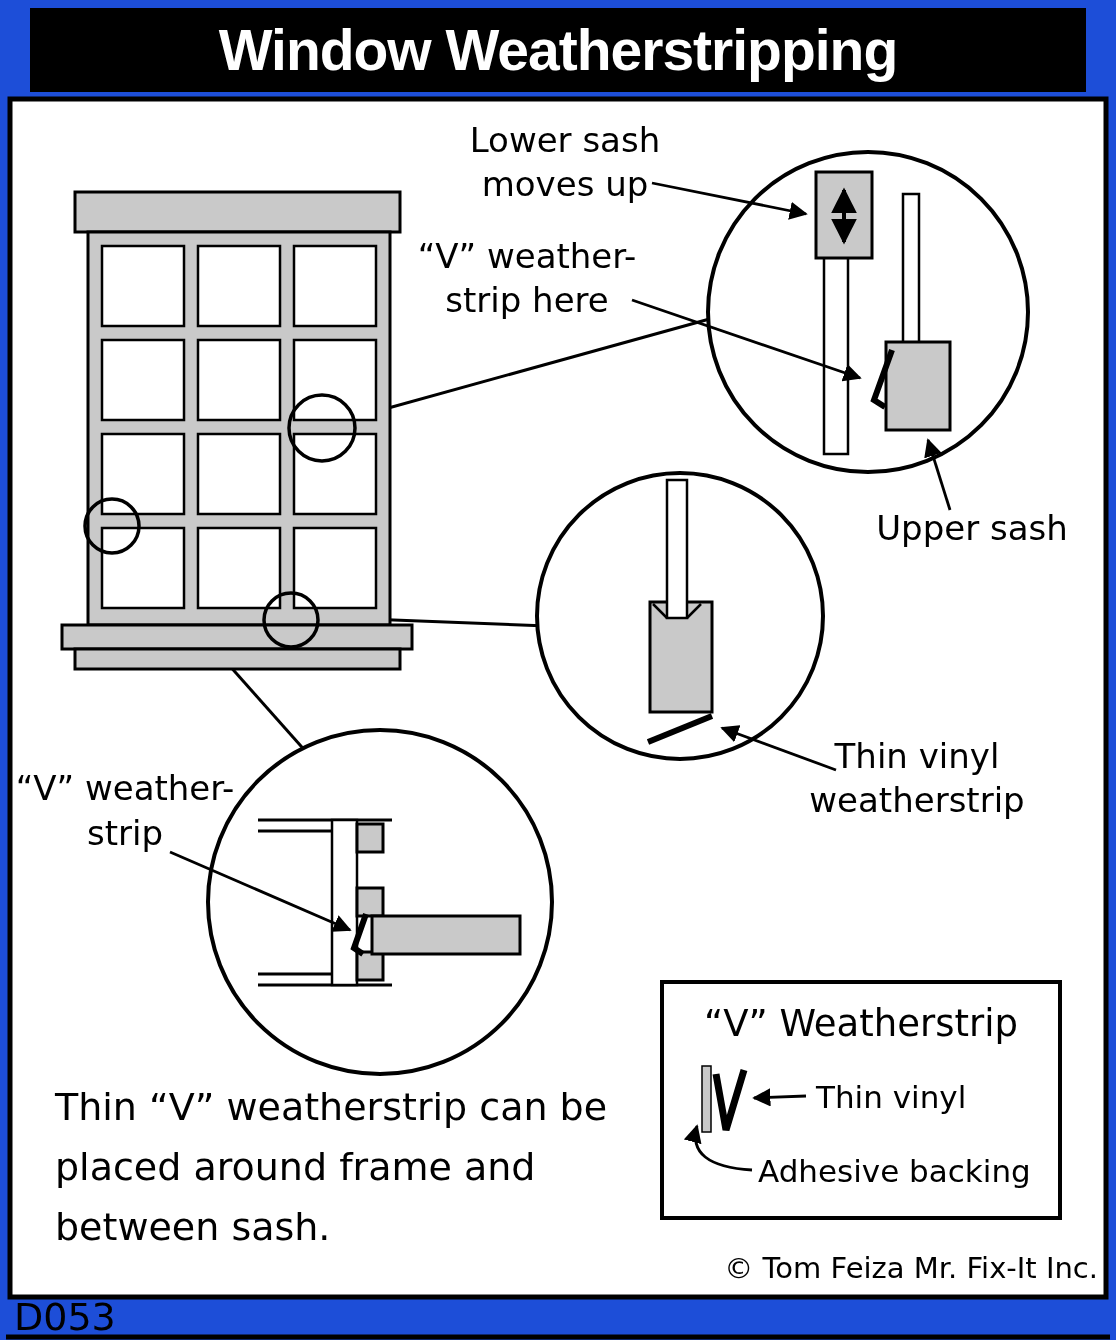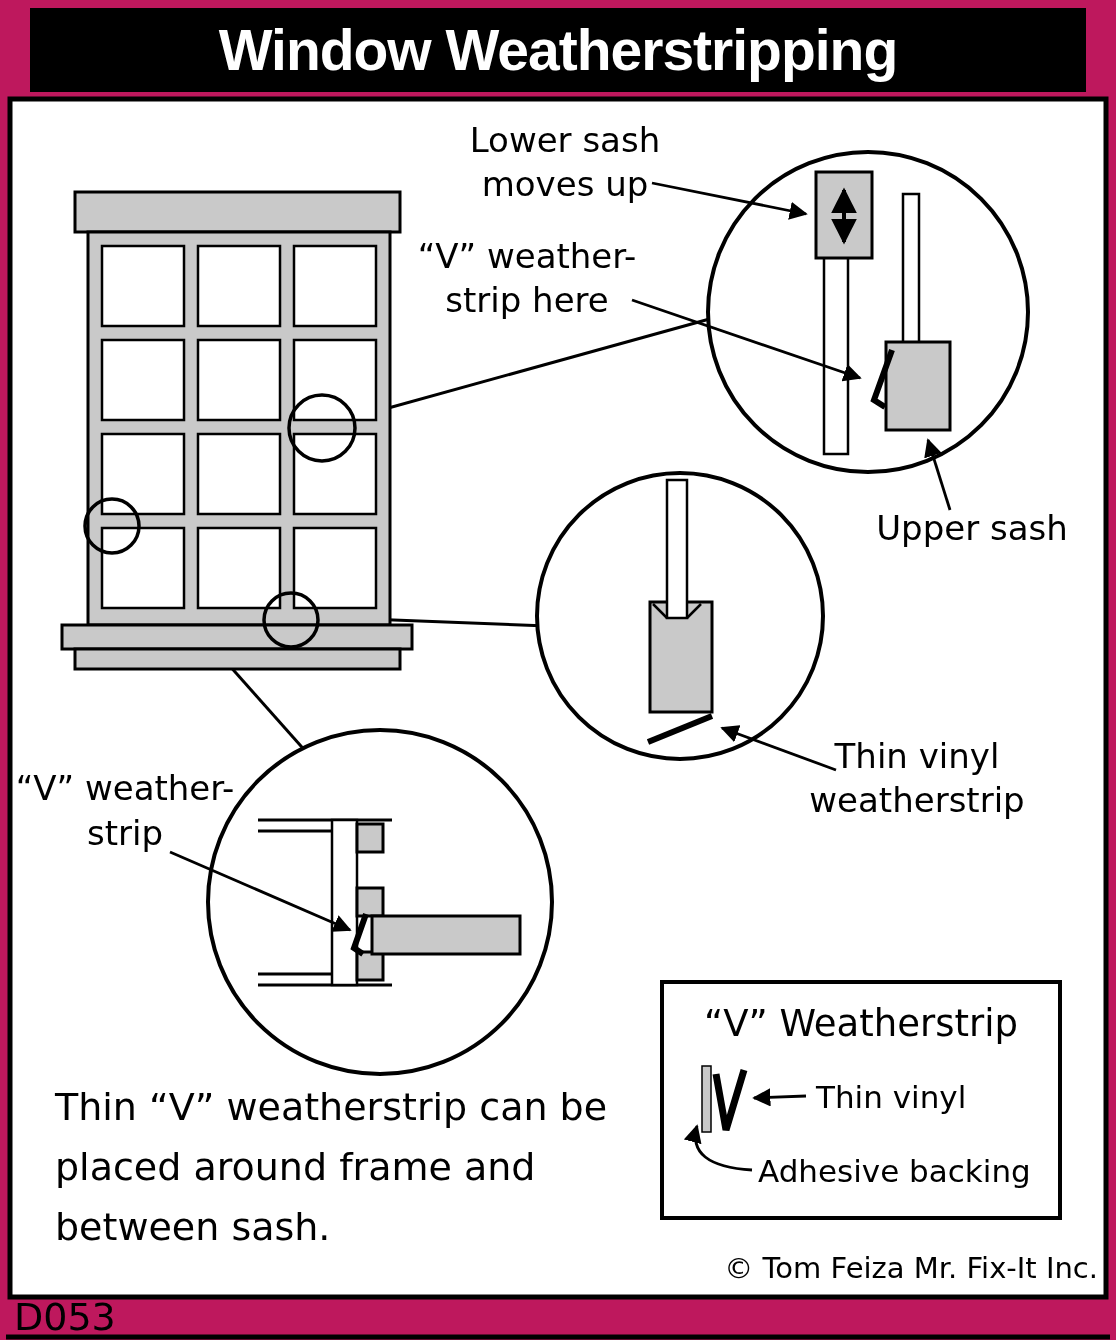--- a/index.html
+++ b/index.html
@@ -1,16 +1,16 @@
 <!DOCTYPE html>
 <html><head>
 <meta charset="utf-8">
 <style>
   html,body { margin:0; padding:0; background:#ffffff; }
-  .page { position:relative; width:1116px; height:1340px; background:#be185d; overflow:hidden; }
+  .page { position:relative; width:1116px; height:1340px; background:#1d4ed8; overflow:hidden; }
   svg { position:absolute; left:0; top:0; }
 
   .title-text   { font:700 57px "Liberation Sans", sans-serif; fill:#ffffff; letter-spacing:-1px; }
   .lbl          { font:400 34px "DejaVu Sans", sans-serif; fill:#000000; }
   .cap          { font:400 38px "DejaVu Sans", sans-serif; fill:#000000; }
   .inset-title  { font:400 37px "DejaVu Sans", sans-serif; fill:#000000; }
   .small-lbl    { font:400 31px "DejaVu Sans", sans-serif; fill:#000000; }
   .copy         { font:400 29px "DejaVu Sans", sans-serif; fill:#000000; }
   .code         { font:400 38px "DejaVu Sans", sans-serif; fill:#000000; }
 

